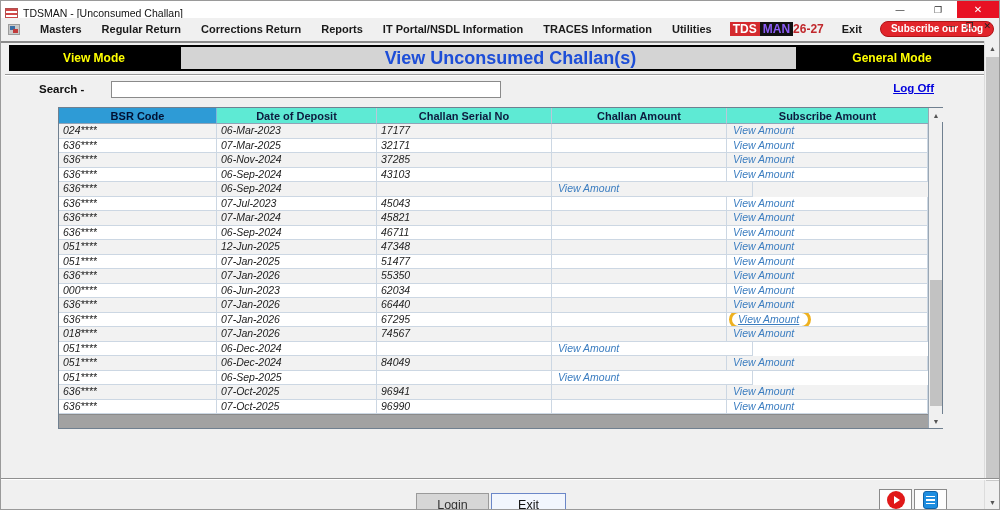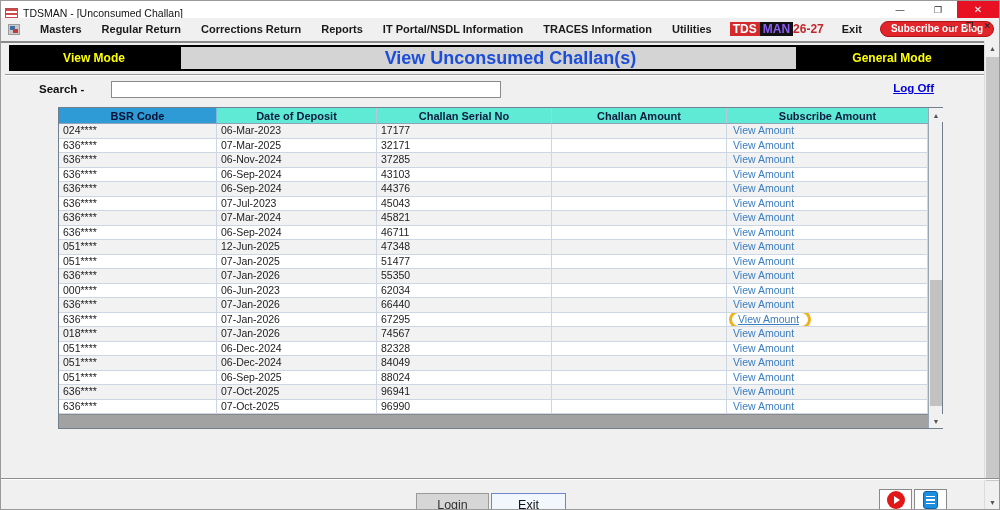--- a/index.html
+++ b/index.html
@@ -55,21 +55,21 @@
   .table { position:absolute; left:45px; top:106px; width:885px; height:322px;
     border:1px solid #708090; background:#fff; display:flex;margin-left:12px; }
   .grid { width:869px; display:flex; flex-direction:column; }
   .thead { display:flex; height:17px; }
   .th { font-size:11px; font-weight:700; color:#0d1b3e; background:#5eead4;
     display:flex; align-items:center; justify-content:center;
     border-right:1px solid #b9c7d9; border-bottom:1px solid #8fa3b8; }
   .th.sel { background:#2e9bd6; color:#001133; border-right:1px solid #7fb6dc; }
   .c0 { width:158px; } .c1 { width:160px; } .c2 { width:175px; } .c3 { width:175px; } .c4 { width:201px; border-right:none; }
   .tbody { display:flex; flex-direction:column; }
-  .tr { display:flex; height:14.5px; }
+  .tr { display:flex; height:14.5px;font-style:italic; }
   .tr.odd  { background:#f2f2f2; }
   .tr.even { background:#ffffff; }
   .td { font-size:10.5px; color:#222; line-height:13px; padding-left:4px;
     border-right:1px solid #ccd7e3; border-bottom:1px solid #ccd7e3; overflow:hidden; white-space:nowrap; }
   .td.link-cell { padding-left:6px; }
   .va-link { color:#3b7dc0; cursor:pointer; }
   .hl-wrap { display:inline-block; border:3px solid #eeb120; border-radius:11px;
     padding:0 9px 1px 6px; margin-left:-4px; margin-top:-3px; line-height:12px; background:transparent; }
   .hl-wrap .va-link { text-decoration:underline; }
   .hscroll { height:14px; background:#a2a2a2; border-top:1px solid #8a8a8a; margin-top:auto; }
@@ -190,21 +190,20 @@
         <div class="tr even">
           <div class="td c0">636****</div>
           <div class="td c1">06-Sep-2024</div>
           <div class="td c2">43103</div>
           <div class="td c3"></div>
           <div class="td c4 link-cell"><span class="va-link">View Amount</span></div>
         </div>
         <div class="tr odd">
           <div class="td c0">636****</div>
           <div class="td c1">06-Sep-2024</div>
-          <div class="td c2">44376</div>
           <div class="td c3"></div>
           <div class="td c4 link-cell"><span class="va-link">View Amount</span></div>
         </div>
         <div class="tr even">
           <div class="td c0">636****</div>
           <div class="td c1">07-Jul-2023</div>
           <div class="td c2">45043</div>
           <div class="td c3"></div>
           <div class="td c4 link-cell"><span class="va-link">View Amount</span></div>
         </div>
@@ -267,35 +266,33 @@
         <div class="tr odd">
           <div class="td c0">018****</div>
           <div class="td c1">07-Jan-2026</div>
           <div class="td c2">74567</div>
           <div class="td c3"></div>
           <div class="td c4 link-cell"><span class="va-link">View Amount</span></div>
         </div>
         <div class="tr even">
           <div class="td c0">051****</div>
           <div class="td c1">06-Dec-2024</div>
-          <div class="td c2">82328</div>
           <div class="td c3"></div>
           <div class="td c4 link-cell"><span class="va-link">View Amount</span></div>
         </div>
         <div class="tr odd">
           <div class="td c0">051****</div>
           <div class="td c1">06-Dec-2024</div>
           <div class="td c2">84049</div>
           <div class="td c3"></div>
           <div class="td c4 link-cell"><span class="va-link">View Amount</span></div>
         </div>
         <div class="tr even">
           <div class="td c0">051****</div>
           <div class="td c1">06-Sep-2025</div>
-          <div class="td c2">88024</div>
           <div class="td c3"></div>
           <div class="td c4 link-cell"><span class="va-link">View Amount</span></div>
         </div>
         <div class="tr odd">
           <div class="td c0">636****</div>
           <div class="td c1">07-Oct-2025</div>
           <div class="td c2">96941</div>
           <div class="td c3"></div>
           <div class="td c4 link-cell"><span class="va-link">View Amount</span></div>
         </div>

